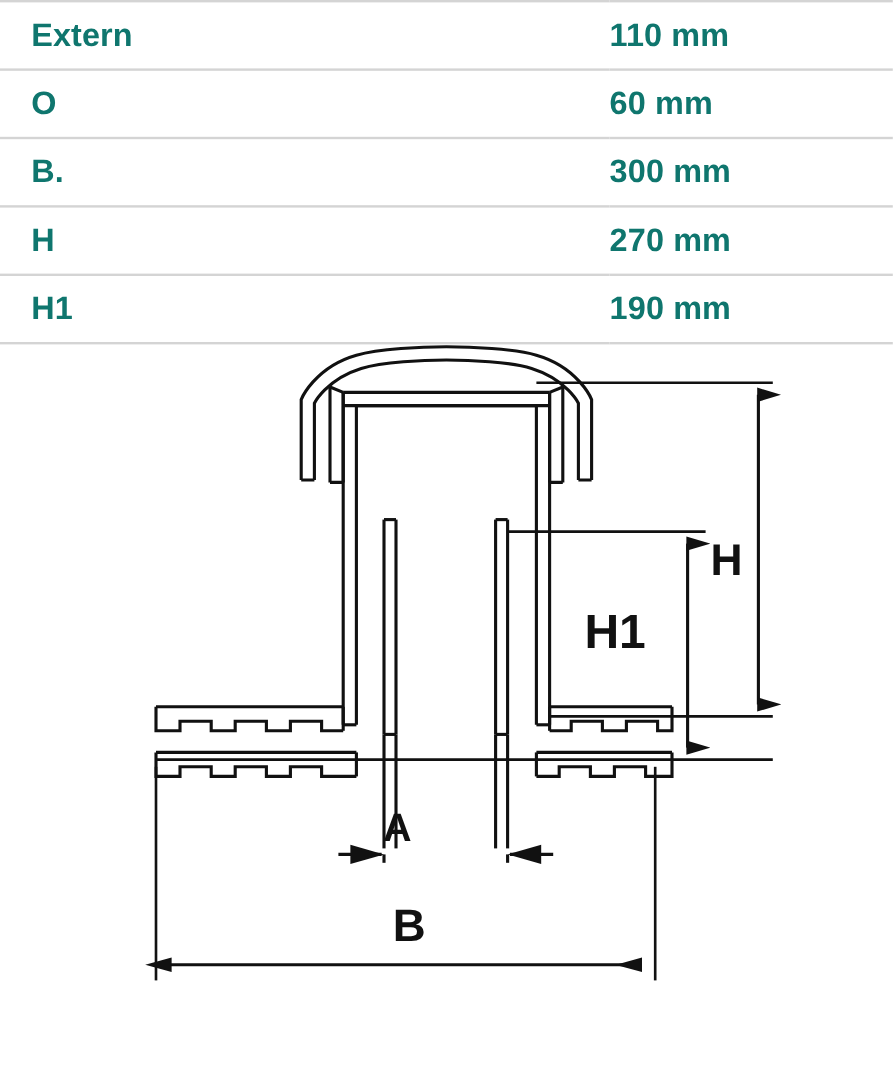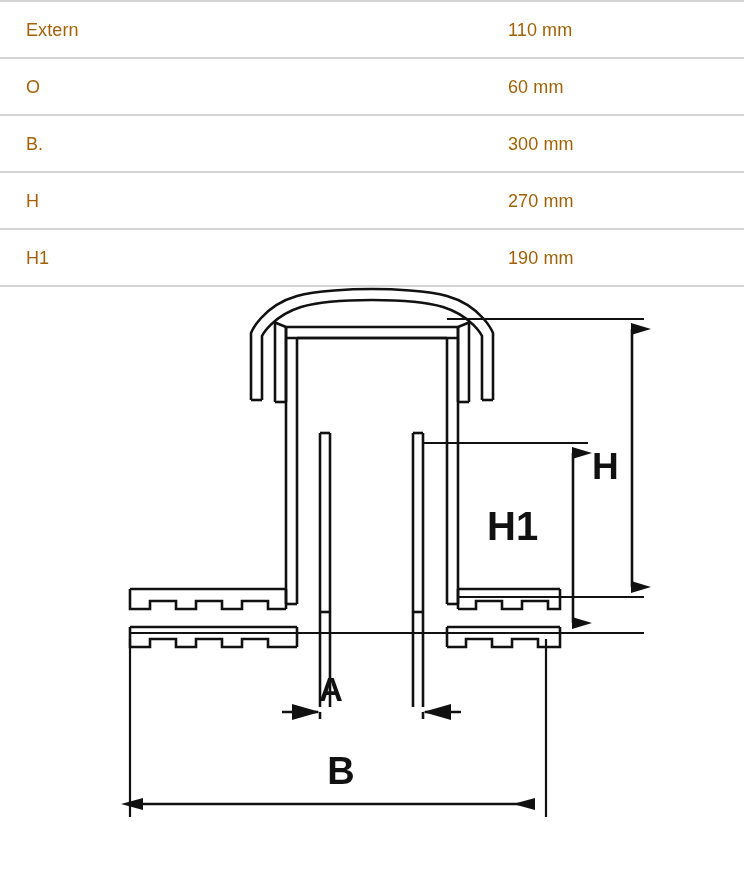--- a/index.html
+++ b/index.html
@@ -25,24 +25,24 @@
     margin: 0;
     padding: 0;
   }
   .spec-table tr {
     height: 57px;
   }
   .spec-table td {
     border-top: 2px solid #d4d4d4;
     padding: 0;
     vertical-align: middle;
-    font-size: 18px;
-    font-weight: 400;
+    font-size: 27px;
+    font-weight: 700;
     letter-spacing: 0.1px;
-    color: #a16207;
+    color: #0f766e;
     line-height: 1;
   }
   .spec-table tr:last-child td {
     border-bottom: 2px solid #d4d4d4;
   }
   .cell-label {
     width: 482px;
     padding-left: 26px !important;
   }
   .cell-value {

